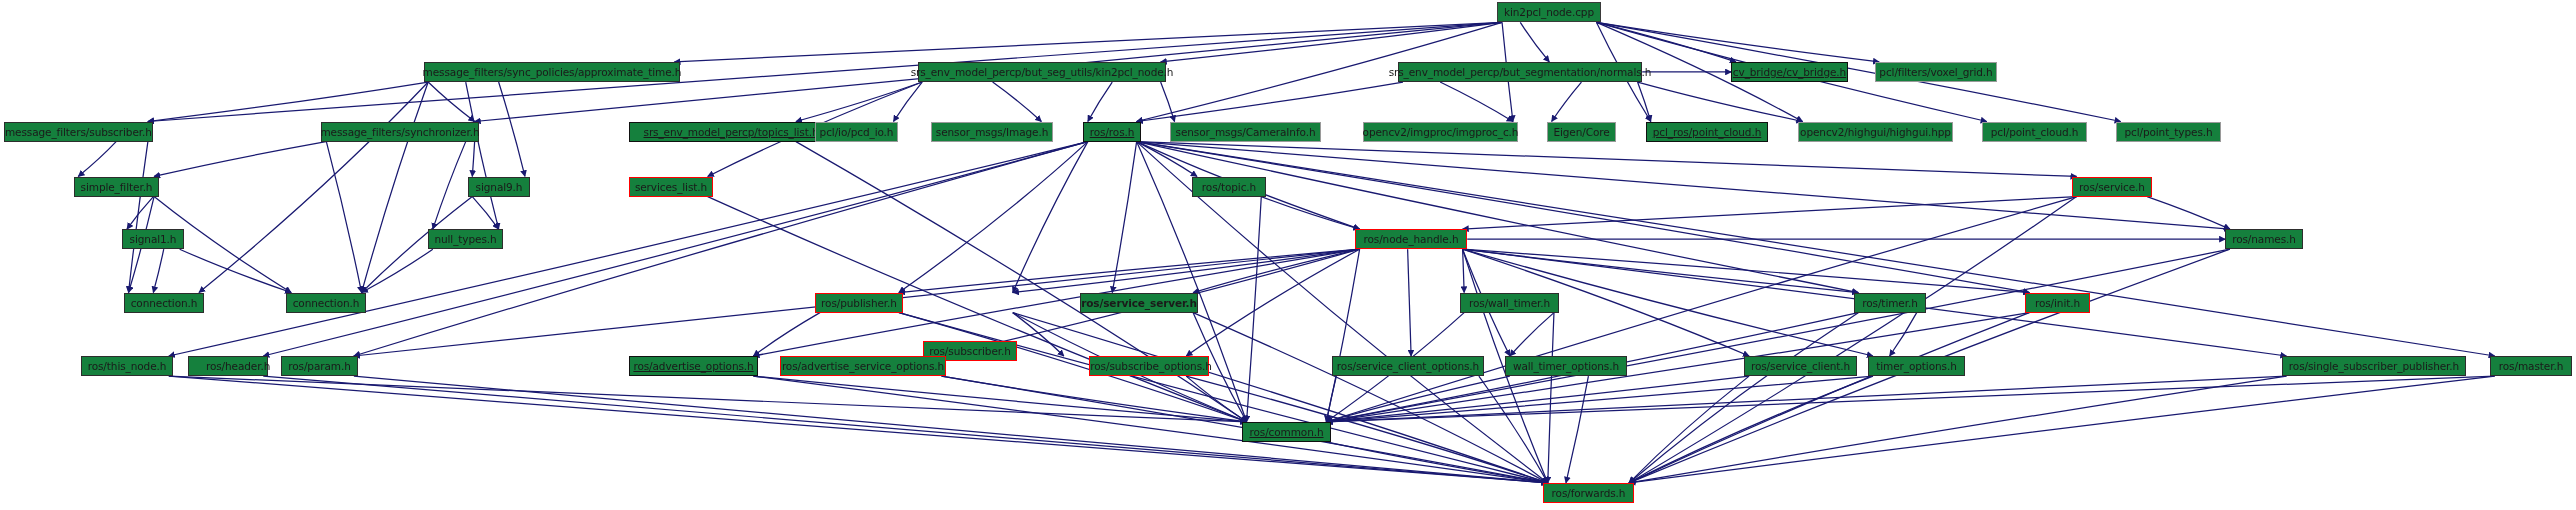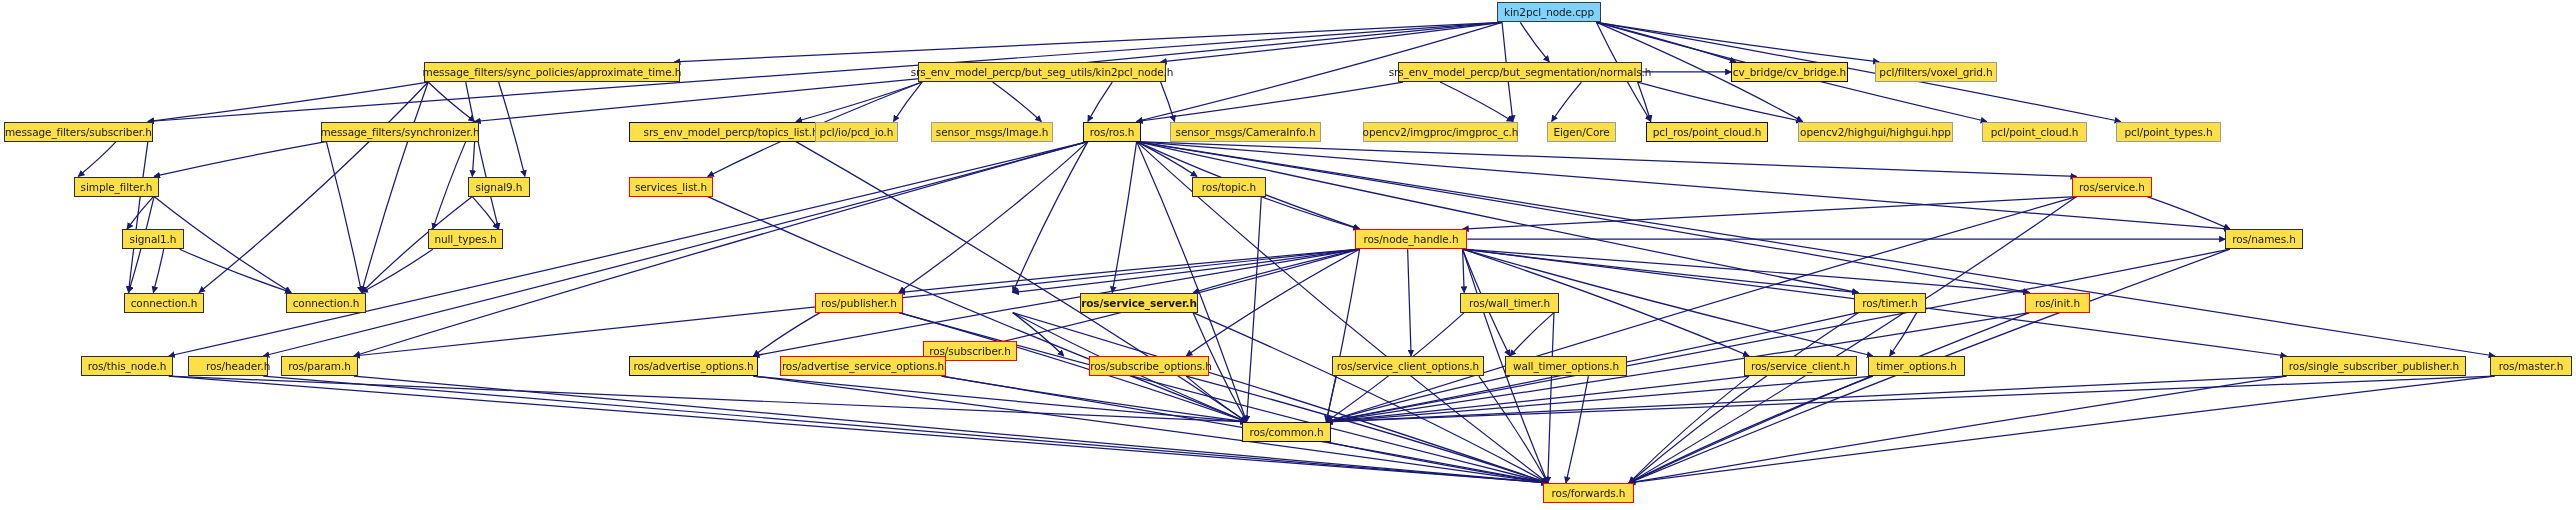--- a/index.html
+++ b/index.html
@@ -24,42 +24,43 @@
     pointer-events: none;
   }
   .node {
     position: absolute;
     box-sizing: border-box;
     display: flex;
     align-items: center;
     justify-content: center;
     height: 20px;
     border: 0.8px solid #2d2d2d;
-    background: #fde047;
+    background: #15803d;
     color: #1a1a1a;
     font-size: 10.5px;
     line-height: 1;
     white-space: nowrap;
     letter-spacing: -0.1px;
     padding: 0 3.9px;
     z-index: 5;
   }
   .node.root {
-    background: #7dd3fc;
+    background: #15803d;
     border: 1.5px solid #3a3a3a;
     font-weight: normal;
   }
   .node.red {
     border: 0.8px solid #ff0000;
   }
   .node.thin {
     border: 0.8px solid #9a9a9a;
   }
   .node.bold {
     border: 1.5px solid #111111;
+    text-decoration: underline;
   }
   .node-label {
     pointer-events: none;
   }
 </style>
 </head>
 <body>
 
 <div id="graph-root">
   <svg id="edge-layer" viewBox="0 0 3327 659" preserveAspectRatio="none">

